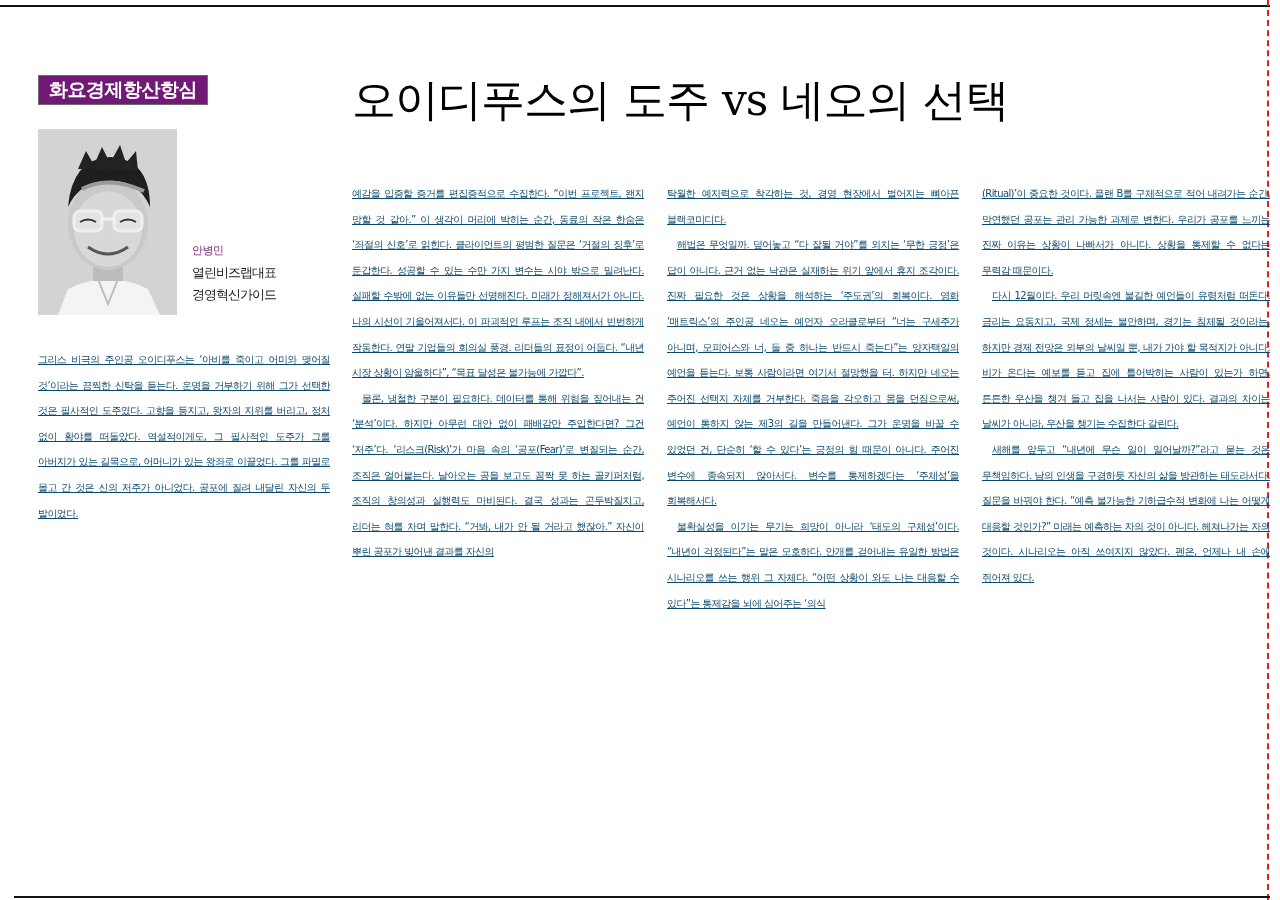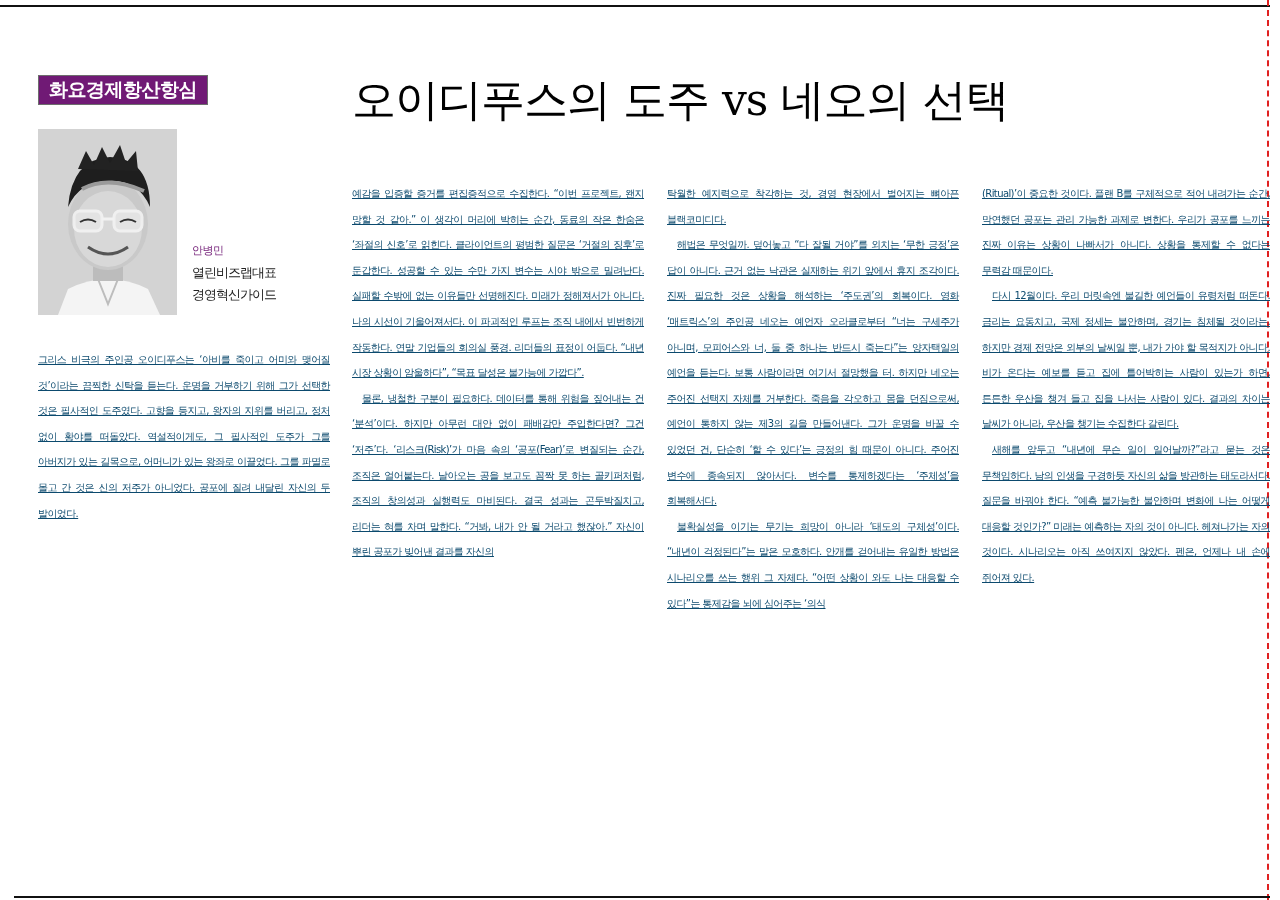--- a/index.html
+++ b/index.html
@@ -172,16 +172,16 @@
 
 <div class="column" id="col3">
   <p>탁월한 예지력으로 착각하는 것, 경영 현장에서 벌어지는 뼈아픈 블랙코미디다.</p>
   <p class="indent">해법은 무엇일까. 덮어놓고 “다 잘될 거야”를 외치는 ‘무한 긍정’은 답이 아니다. 근거 없는 낙관은 실재하는 위기 앞에서 휴지 조각이다. 진짜 필요한 것은 상황을 해석하는 ‘주도권’의 회복이다. 영화 ‘매트릭스’의 주인공 네오는 예언자 오라클로부터 “너는 구세주가 아니며, 모피어스와 너, 둘 중 하나는 반드시 죽는다”는 양자택일의 예언을 듣는다. 보통 사람이라면 여기서 절망했을 터. 하지만 네오는 주어진 선택지 자체를 거부한다. 죽음을 각오하고 몸을 던짐으로써, 예언이 통하지 않는 제3의 길을 만들어낸다. 그가 운명을 바꿀 수 있었던 건, 단순히 ‘할 수 있다’는 긍정의 힘 때문이 아니다. 주어진 변수에 종속되지 않아서다. 변수를 통제하겠다는 ‘주체성’을 회복해서다.</p>
   <p class="indent">불확실성을 이기는 무기는 희망이 아니라 ‘태도의 구체성’이다. “내년이 걱정된다”는 말은 모호하다. 안개를 걷어내는 유일한 방법은 시나리오를 쓰는 행위 그 자체다. “어떤 상황이 와도 나는 대응할 수 있다”는 통제감을 뇌에 심어주는 ‘의식</p>
 </div>
 
 <div class="column" id="col4">
   <p>(Ritual)’이 중요한 것이다. 플랜 B를 구체적으로 적어 내려가는 순간, 막연했던 공포는 관리 가능한 과제로 변한다. 우리가 공포를 느끼는 진짜 이유는 상황이 나빠서가 아니다. 상황을 통제할 수 없다는 무력감 때문이다.</p>
   <p class="indent">다시 12월이다. 우리 머릿속엔 불길한 예언들이 유령처럼 떠돈다. 금리는 요동치고, 국제 정세는 불안하며, 경기는 침체될 것이라는. 하지만 경제 전망은 외부의 날씨일 뿐, 내가 가야 할 목적지가 아니다. 비가 온다는 예보를 듣고 집에 틀어박히는 사람이 있는가 하면, 튼튼한 우산을 챙겨 들고 집을 나서는 사람이 있다. 결과의 차이는 날씨가 아니라, 우산을 챙기는 수집한다 갈린다.</p>
-  <p class="indent">새해를 앞두고 “내년에 무슨 일이 일어날까?”라고 묻는 것은 무책임하다. 남의 인생을 구경하듯 자신의 삶을 방관하는 태도라서다. 질문을 바꿔야 한다. “예측 불가능한 불안하며 변화에 나는 어떻게 대응할 것인가?” 미래는 예측하는 자의 것이 아니다. 헤쳐나가는 자의 것이다. 시나리오는 아직 쓰여지지 않았다. 펜은, 언제나 내 손에 쥐어져 있다.</p>
+  <p class="indent">새해를 앞두고 “내년에 무슨 일이 일어날까?”라고 묻는 것은 무책임하다. 남의 인생을 구경하듯 자신의 삶을 방관하는 태도라서다. 질문을 바꿔야 한다. “예측 불가능한 기하급수적 변화에 나는 어떻게 대응할 것인가?” 미래는 예측하는 자의 것이 아니다. 헤쳐나가는 자의 것이다. 시나리오는 아직 쓰여지지 않았다. 펜은, 언제나 내 손에 쥐어져 있다.</p>
 </div>
 
 <div class="bottom-rule"></div>
 
 </body></html>

